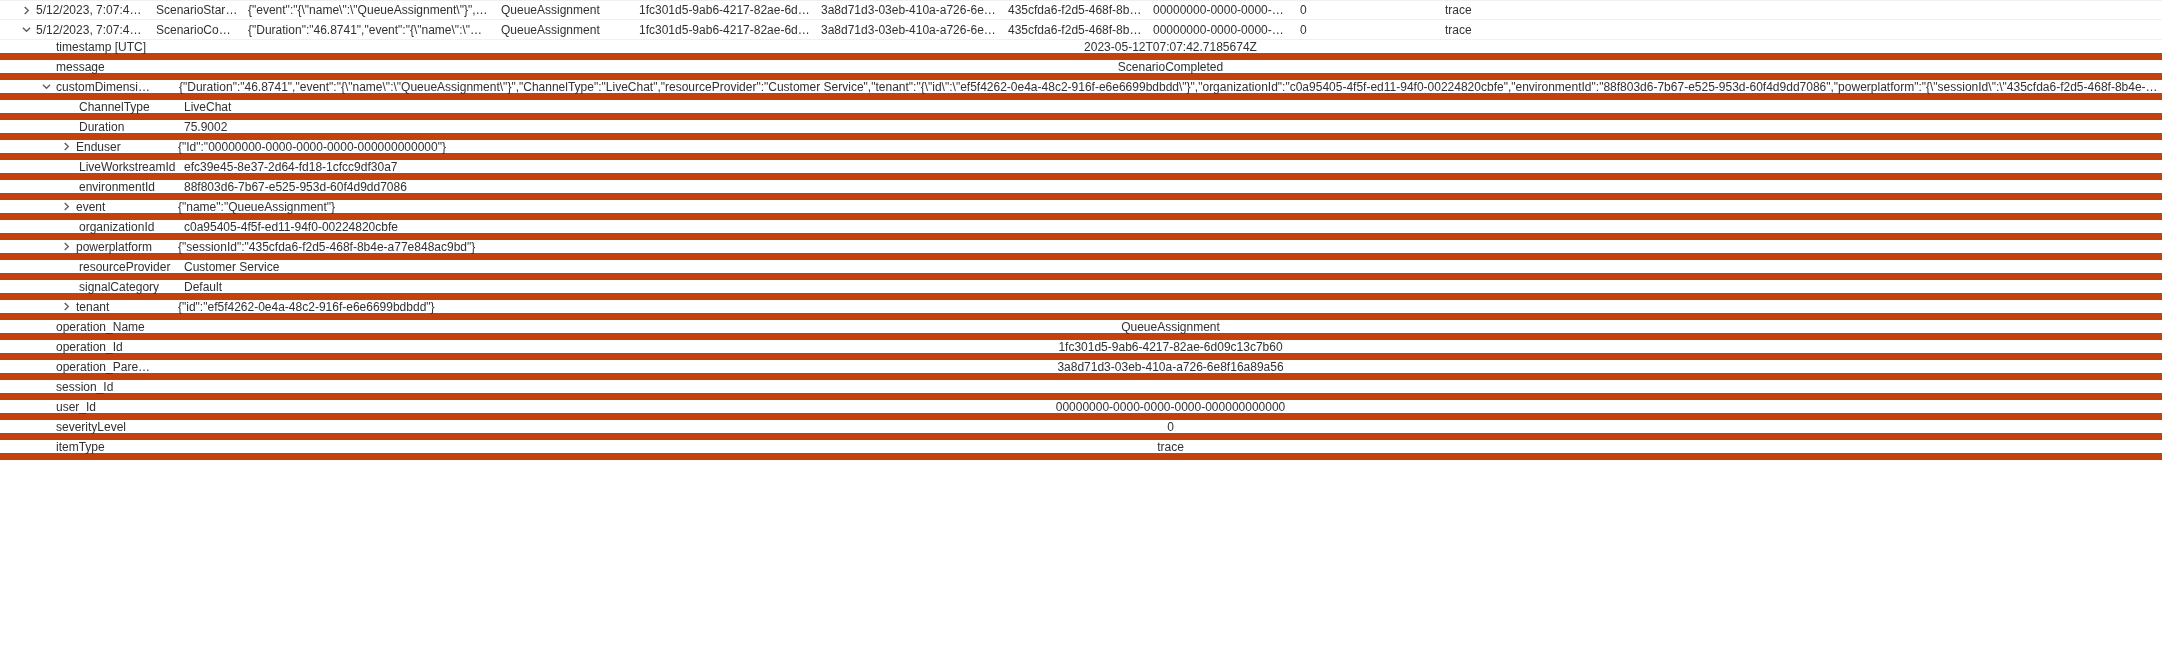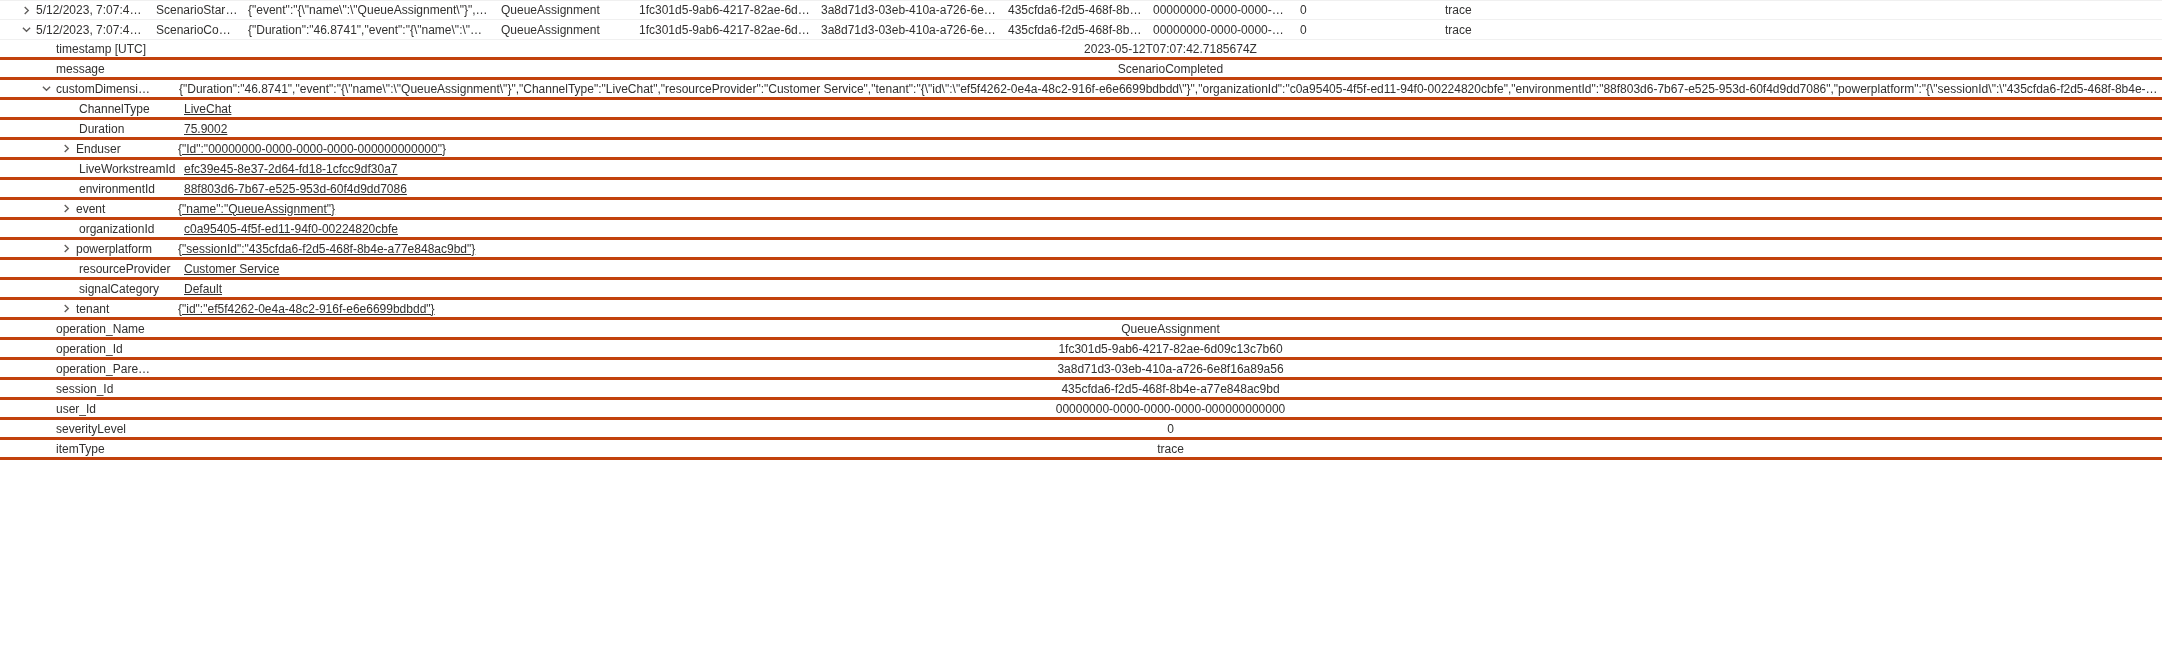--- a/index.html
+++ b/index.html
@@ -60,42 +60,42 @@
     .c-pid { width: 187px; }
     .c-sid { width: 145px; }
     .c-uid { width: 147px; }
     .c-sev { width: 145px; }
     .c-item { width: 80px; }
 
     .detail-row {
       display: flex;
       align-items: center;
       height: 20px;
-      border-bottom: 3px solid #c2410c;
+      border-bottom: 7px solid #c2410c;
       white-space: nowrap;
     }
     .key {
       color: #323130;
       width: 105px;
       flex-shrink: 0;
       padding-right: 8px;
       overflow: hidden;
       text-overflow: ellipsis;
     }
     .val {
       color: #323130;
       overflow: hidden;
       text-overflow: ellipsis;
       flex: 1;
     }
     .indent1 { width: 36px; flex-shrink:0; display:flex; }
     .indent2 { width: 56px; flex-shrink:0; display:flex; justify-content:flex-end; }
     .indent3 { width: 79px; flex-shrink:0; display:flex; justify-content:flex-end; }
     .val-off1 { padding-left: 18px; text-align: center; }
-    .val-off3 { padding-left: 0px; text-decoration: underline; }
+    .val-off3 { padding-left: 0px; }
   </style>
 </head>
 <body>
 
 <div class="row top">
   <span class="spacer" style="width:16px"></span>
   <span class="chev">
     <svg viewBox="0 0 10 10">
         <path d="M3 1 L7 5 L3 9"></path>
       </svg>
@@ -239,21 +239,20 @@
   <span class="val val-off1">1fc301d5-9ab6-4217-82ae-6d09c13c7b60</span>
 </div>
 <div class="detail-row">
   <span class="indent2"></span>
   <span class="key">operation_ParentId</span>
   <span class="val val-off1">3a8d71d3-03eb-410a-a726-6e8f16a89a56</span>
 </div>
 <div class="detail-row">
   <span class="indent2"></span>
   <span class="key">session_Id</span>
-  <span class="val val-off1">435cfda6-f2d5-468f-8b4e-a77e848ac9bd</span>
 </div>
 <div class="detail-row">
   <span class="indent2"></span>
   <span class="key">user_Id</span>
   <span class="val val-off1">00000000-0000-0000-0000-000000000000</span>
 </div>
 <div class="detail-row">
   <span class="indent2"></span>
   <span class="key">severityLevel</span>
   <span class="val val-off1">0</span>

